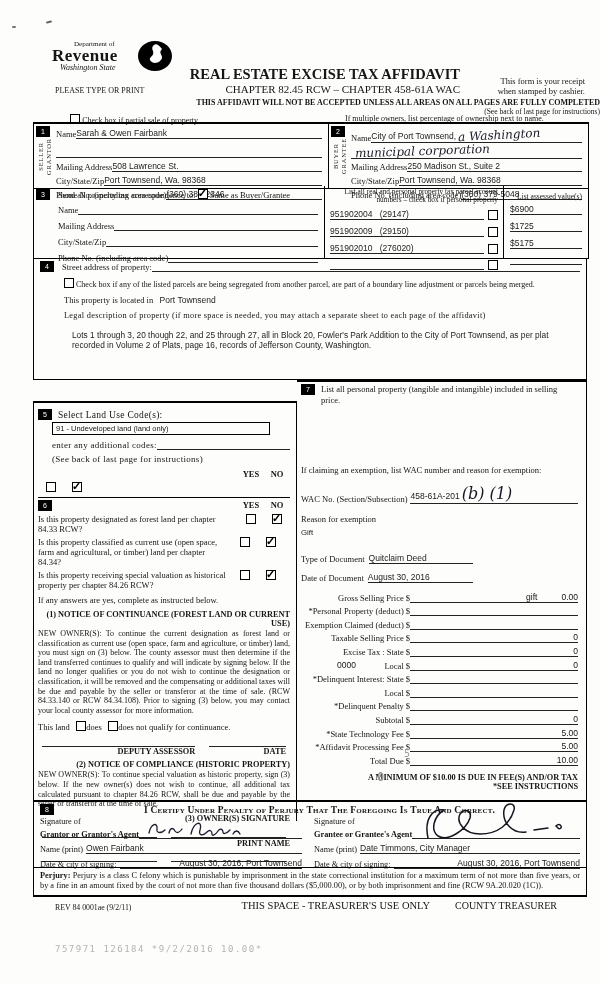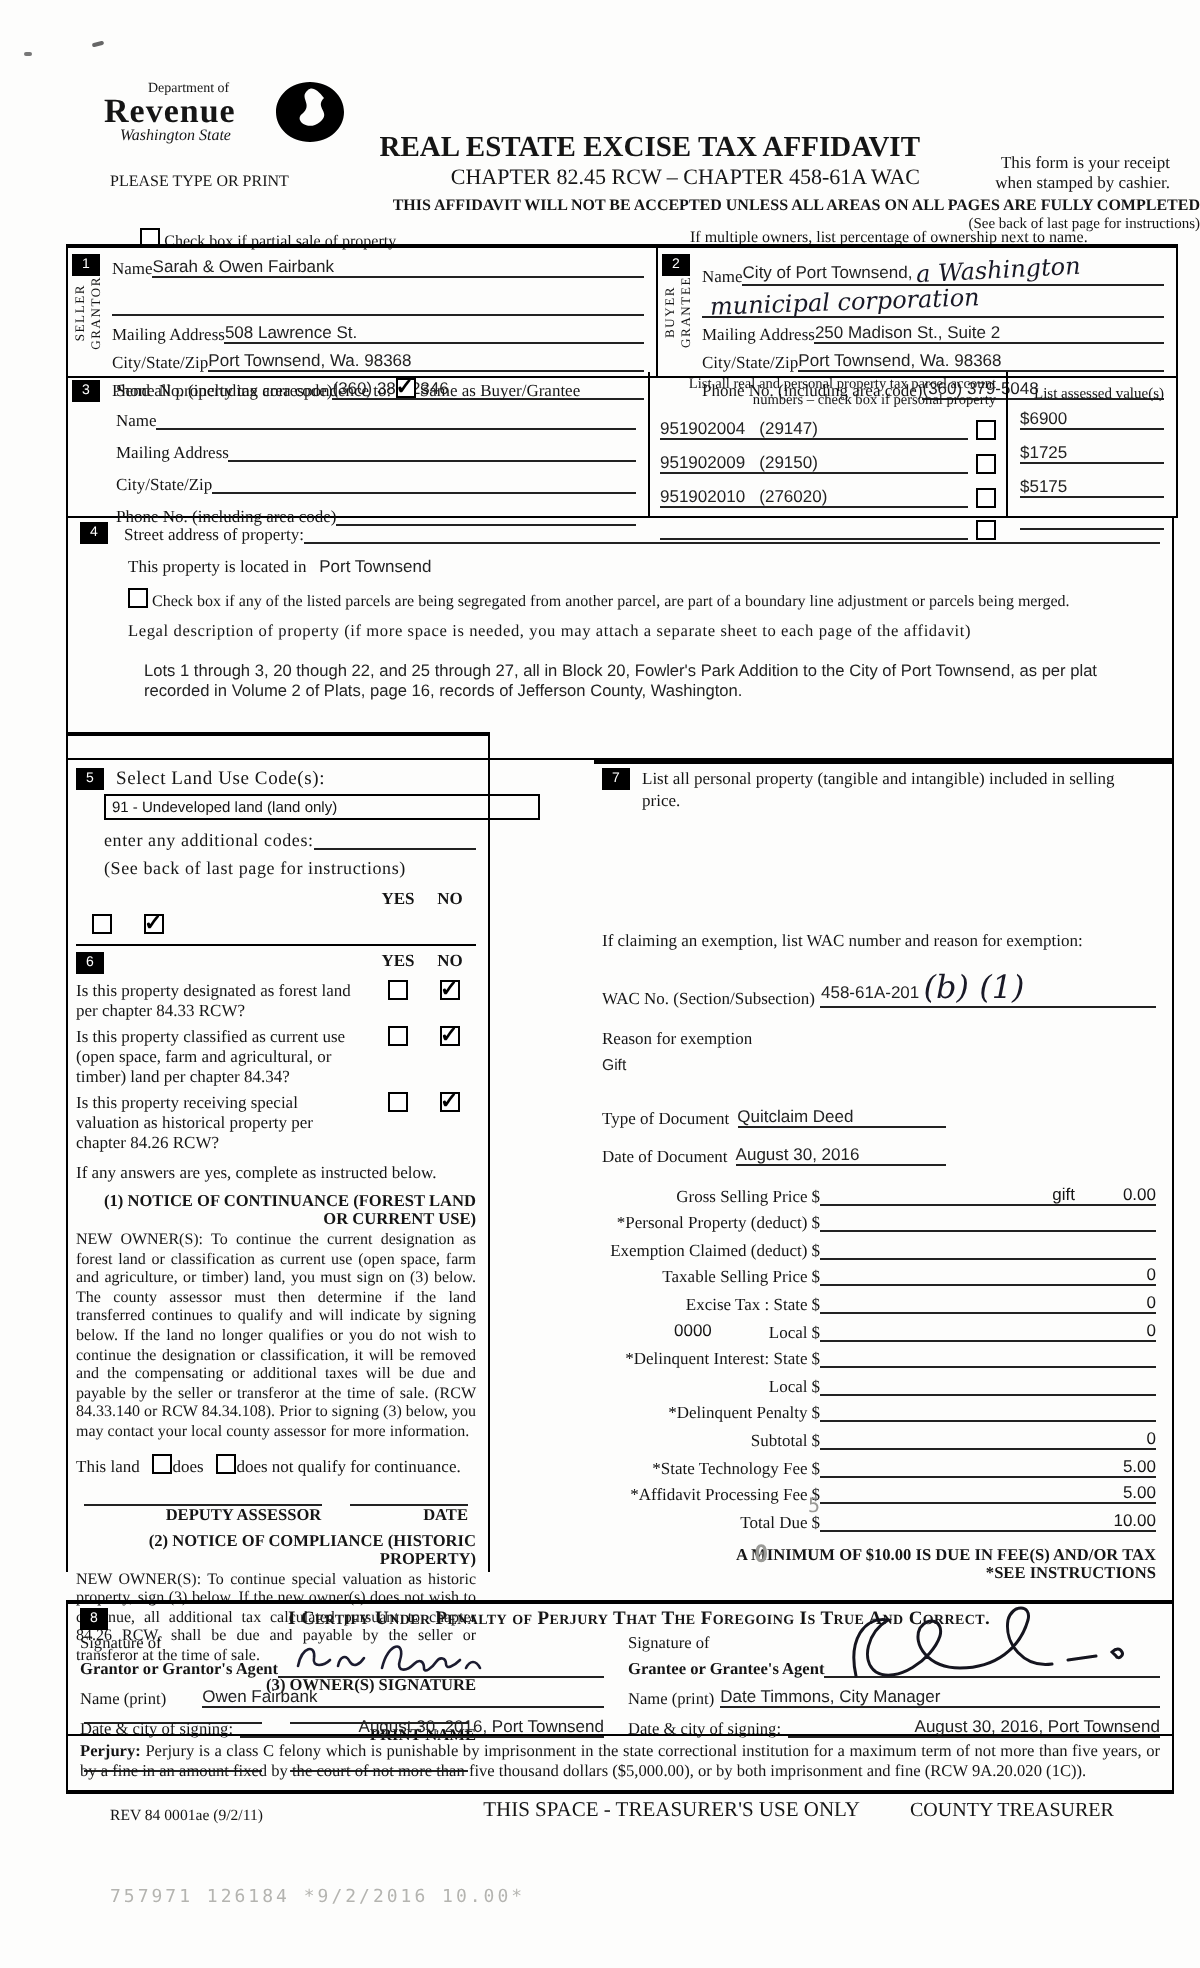--- a/index.html
+++ b/index.html
@@ -188,27 +188,27 @@
         </div>
     </div>
   </div>
 
   <div class="abs" style="left:33px;top:258px;width:554px;height:122px;border:1px solid #000;border-top:none;padding:3px 6px 0 6px;box-sizing:border-box;">
     <div class="row">
         <span class="secnum" style="margin-right:8px;">4</span>
         <span>Street address of property:</span>
         <span class="fill" style="flex:1;"></span>
       </div>
+    <div style="margin:6px 0 0 24px;font-size:8px;"><span class="cb"></span> <span>Check box if any of the listed parcels are being segregated from another parcel, are part of a boundary line adjustment or parcels being merged.</span></div>
     <div style="margin:6px 0 0 24px;"><span>This property is located in</span>&nbsp;&nbsp;&nbsp;<span class="val">Port Townsend</span></div>
-    <div style="margin:6px 0 0 24px;font-size:8px;"><span class="cb"></span> <span>Check box if any of the listed parcels are being segregated from another parcel, are part of a boundary line adjustment or parcels being merged.</span></div>
     <div style="margin:6px 0 0 24px;font-size:8.3px;letter-spacing:.3px;">Legal description of property (if more space is needed, you may attach a separate sheet to each page of the affidavit)</div>
     <div class="val" style="margin:10px 10px 0 32px;font-size:8.3px;line-height:10px;">Lots 1 through 3, 20 though 22, and 25 through 27, all in Block 20, Fowler's Park Addition to the City of Port Townsend, as per plat recorded in Volume 2 of Plats, page 16, records of Jefferson County, Washington.</div>
   </div>
 
-  <div class="abs" style="left:33px;top:366px;width:212px;height:420px;border-left:1px solid #000;border-right:1px solid #000;border-top:2px solid #000;box-sizing:border-box;padding:16px 6px 0 4px;">
+  <div class="abs" style="left:33px;top:401px;width:264px;height:420px;border-left:1px solid #000;border-right:1px solid #000;border-top:2px solid #000;box-sizing:border-box;padding:6px 6px 0 4px;">
     <div style="border-bottom:1px solid #000;padding-bottom:4px;">
       <div class="row">
           <span class="secnum" style="margin-right:6px;">5</span>
           <span style="font-size:9.5px;letter-spacing:.3px;">Select Land Use Code(s):</span>
         </div>
       <div class="sans" style="border:1px solid #000;width:210px;margin:2px 0 0 14px;padding:1px 3px;font-size:7.5px;">91 - Undeveloped land (land only)</div>
       <div class="row" style="margin:5px 0 0 14px;">
           <span style="font-size:9px;letter-spacing:.3px;">enter any additional codes:</span>
           <span class="fill" style="flex:1;"></span>
         </div>
@@ -412,21 +412,21 @@
             <span class="b" style="font-size:8.3px;">Grantor or Grantor's Agent</span>
           <span class="fill" style="flex:1;position:relative;height:12px;">
             <svg class="abs" style="left:4px;top:-8px;" width="130" height="22" viewBox="0 0 130 22">
               <path d="M6,15 c2,-10 9,-11 8,-4 c-1,5 5,4 8,1 m4,3 c1,-5 4,-6 6,-2 c2,3 5,1 7,-2
                        M48,16 c3,-13 12,-14 9,-4 c-2,6 3,6 7,2 c3,-3 5,-1 5,2 c0,3 4,0 6,-3 c2,-3 5,-2 5,1 c0,3 4,1 7,-2 m3,4 c2,-4 5,-4 7,0" stroke="#1c1c30" fill="none" stroke-width="1.3" stroke-linecap="round"></path>
             </svg>
           </span>
           </div>
         <div class="row" style="margin-top:4px;">
             <span style="font-size:8.3px;">Name (print)</span>
-            <span class="fill val" style="flex:1;margin-left:18px;">Owen Fairbank</span>
+            <span class="fill val" style="flex:1;margin-left:3px;">Owen Fairbank</span>
           </div>
         <div class="row" style="margin-top:4px;">
             <span style="font-size:8.3px;">Date &amp; city of signing:</span>
             <span class="fill val ctr" style="flex:1;margin-left:3px;">August 30, 2016, Port Townsend</span>
           </div>
       </div>
       <div style="flex:1;padding-left:4px;">
         <div style="font-size:8.3px;">Signature of</div>
         <div class="row">
             <span class="b" style="font-size:8.3px;">Grantee or Grantee's Agent</span>

